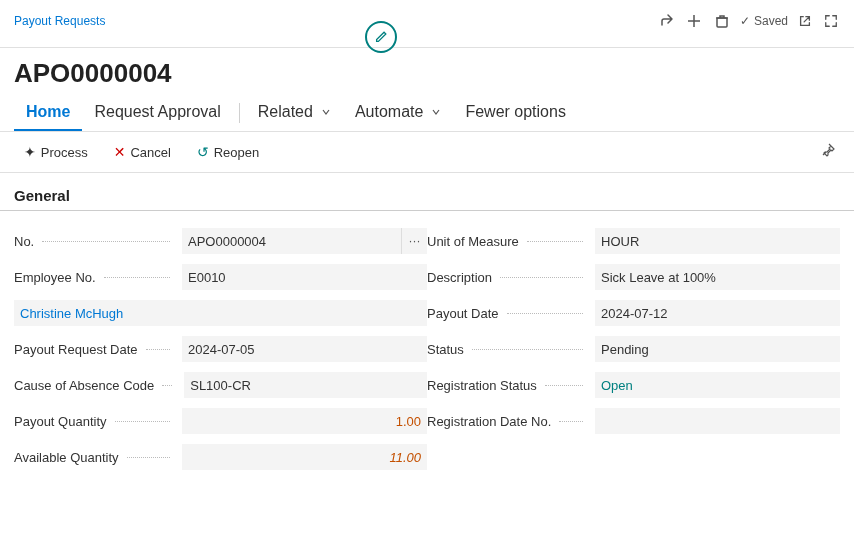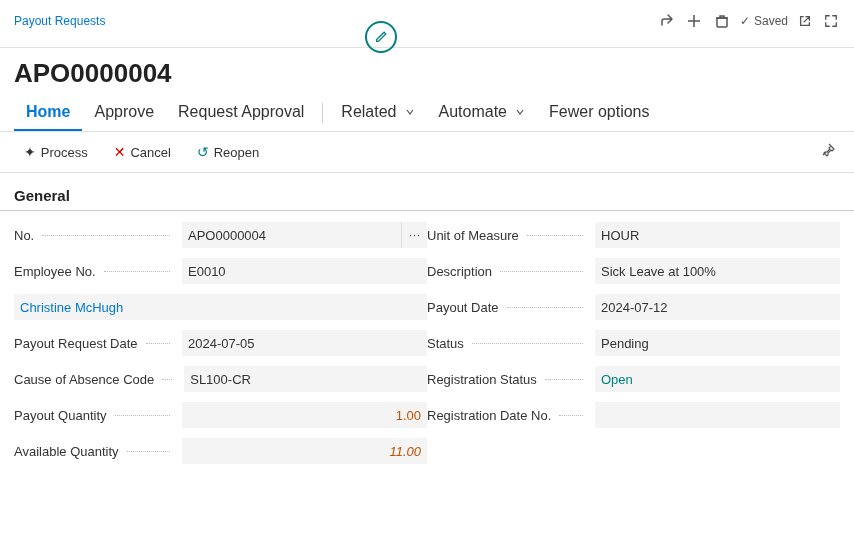--- a/index.html
+++ b/index.html
@@ -130,20 +130,21 @@
       color: #555;
       font-size: 16px;
       padding: 4px;
     }
     .section-title {
       font-size: 15px;
       font-weight: 600;
       color: #222;
       padding: 14px 0 6px 14px;
       border-bottom: 1px solid #ccc;
+      margin-bottom: 6px;
     }
     .fields-grid {
       display: grid;
       grid-template-columns: 1fr 1fr;
       gap: 0;
       padding: 6px 14px;
     }
     .field-row {
       display: flex;
       align-items: center;
@@ -284,21 +285,20 @@
         <path d="M2 6V2h4M10 2h4v4M14 10v4h-4M6 14H2v-4" stroke="#555" stroke-width="1.5" stroke-linecap="round"></path>
       </svg>
     </button>
   </div>
 </div>
 
 <div class="record-title">APO0000004</div>
 
 <div class="nav-tabs">
   <button class="nav-tab active">Home</button>
-  <button class="nav-tab">Approve</button>
   <button class="nav-tab">Request Approval</button>
   <div class="nav-separator"></div>
   <button class="nav-tab">
     <span class="nav-tab-with-arrow">
       <span>Related</span>
       <svg width="10" height="10" viewBox="0 0 10 10">
           <path d="M2 3l3 4 3-4" stroke="#555" stroke-width="1.2" fill="none"></path>
         </svg>
     </span>
   </button>

